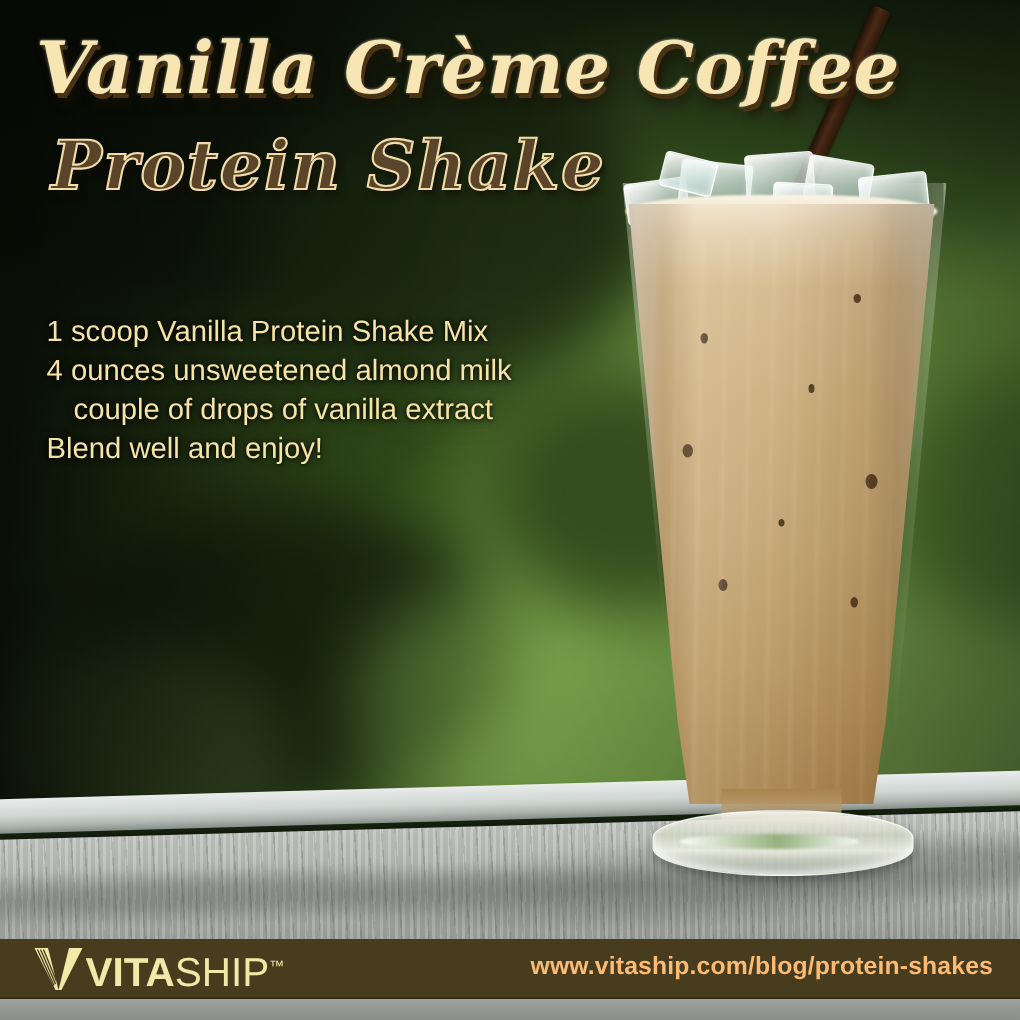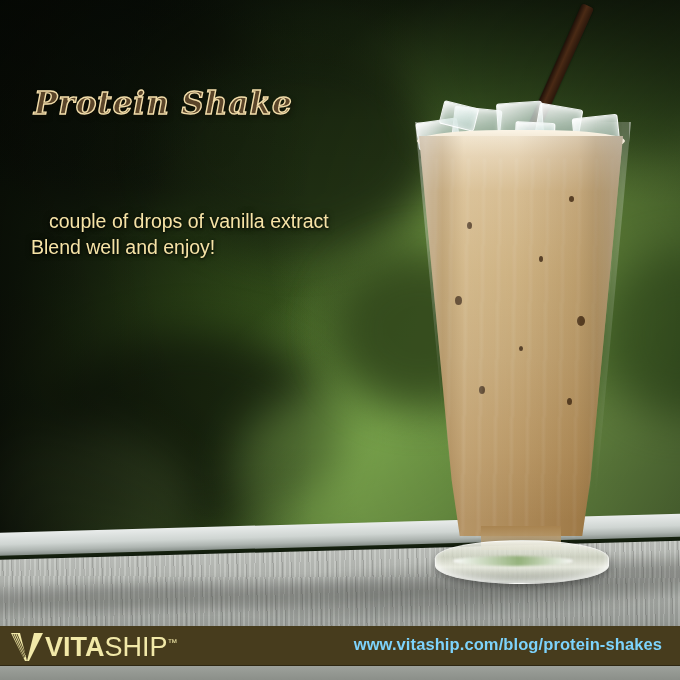--- a/index.html
+++ b/index.html
@@ -92,43 +92,43 @@
       border:1px solid rgba(255,255,255,.7);}
   .foot-hi{position:absolute;left:18px;top:30px;width:120px;height:10px;border-radius:50%;
       background:linear-gradient(90deg, rgba(255,255,255,.9), rgba(120,160,90,.7) 55%, rgba(255,255,255,.85));filter:blur(1px);}
 
   
   .title{position:absolute;left:24px;top:22px;font-size:48px;line-height:1;
       font-family:"DejaVu Serif",serif;font-style:italic;font-weight:bold;letter-spacing:.5px;
       color:#f7e6b4;
       text-shadow: 2px 3px 0 #4a3315, 4px 6px 7px rgba(25,16,5,.85), 0 0 2px rgba(255,248,220,.8);
       white-space:nowrap;}
-  .subtitle{position:absolute;left:34px;top:88px;font-size:31px;line-height:1;
+  .subtitle{position:absolute;left:34px;top:88px;font-size:45px;line-height:1;
       font-family:"DejaVu Serif",serif;font-style:italic;font-weight:bold;letter-spacing:1px;
       color:#5b452a;
       -webkit-text-stroke:1.4px #f2ddaa;
       text-shadow: 2px 3px 5px rgba(18,12,4,.8);
       white-space:nowrap;}
 
   
   .ingredients{position:absolute;left:31px;top:208px;width:400px;}
   .ing{font-size:19.5px;line-height:26px;color:#f6e3a6;white-space:nowrap;
       text-shadow:0 1px 3px rgba(0,0,0,.85), 0 0 6px rgba(0,0,0,.6);}
   .ing.indent{padding-left:18px;}
 
   
   .footer{position:absolute;left:0;top:626px;width:680px;height:40px;background:#473c1d;
       box-shadow:0 -1px 0 rgba(0,0,0,.35) inset;}
-  .logo{position:absolute;left:10px;top:4px;height:32px;display:flex;align-items:flex-end;}
+  .logo{position:absolute;left:22px;top:4px;height:32px;display:flex;align-items:center;}
   .leafmark{width:34px;height:30px;margin-right:1px;}
   .logo-text{font-size:27px;line-height:30px;color:#f2e9a8;letter-spacing:0px;font-family:"Liberation Sans",sans-serif;}
   .logo-text .vita{font-weight:bold;}
   .logo-text .ship{font-weight:normal;}
   .logo-tm{font-size:10px;vertical-align:super;font-weight:normal;}
-  .url{position:absolute;right:18px;top:9px;font-size:16.5px;font-weight:bold;color:#7dd3fc;letter-spacing:.1px;margin-left:12px;}
+  .url{position:absolute;right:18px;top:9px;font-size:16.5px;font-weight:bold;color:#fdba74;letter-spacing:.1px;margin-left:12px;}
   .plank-bottom{position:absolute;left:0;top:666px;width:680px;height:14px;
       background:linear-gradient(180deg,#9da19b 0%,#8b8f89 100%);}
 </style>
 </head>
 <body>
 
 <div id="card">
 
   <div class="bg bg-base"></div>
   <div class="bg bg-blobs">
@@ -180,23 +180,26 @@
     <div class="liquid-shade"></div>
     <div class="glass-wall"></div>
 
     <div class="foot">
       <div class="foot-stem"></div>
       <div class="foot-base"></div>
       <div class="foot-hi"></div>
     </div>
   </div>
 
+  <div class="title">Vanilla Crème Coffee</div>
   <div class="subtitle">Protein Shake</div>
 
   <div class="ingredients">
+    <div class="ing">1 scoop Vanilla Protein Shake Mix</div>
+    <div class="ing">4 ounces unsweetened almond milk</div>
     <div class="ing indent">couple of drops of vanilla extract</div>
     <div class="ing">Blend well and enjoy!</div>
   </div>
 
   <div class="plank-bottom"></div>
   <div class="footer">
     <div class="logo">
       <svg class="leafmark" viewBox="0 0 34 30">
         <path d="M1 1 L15 29 L17 29 L10 1 Z" fill="#f2e9a8"></path>
         <path d="M33 1 L19 29 L17 29 L24 1 Z" fill="#f2e9a8"></path>

